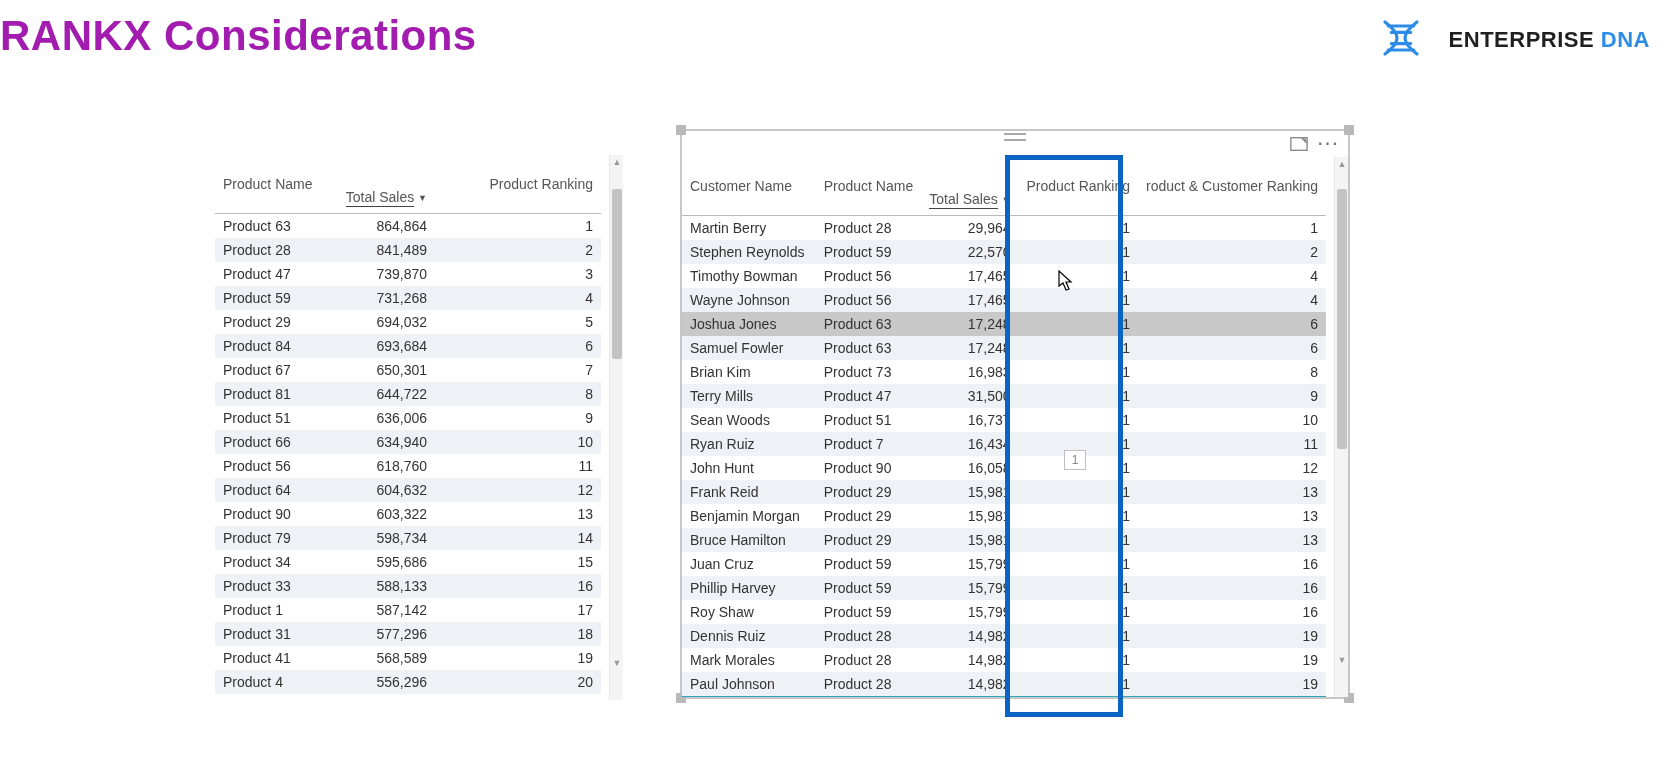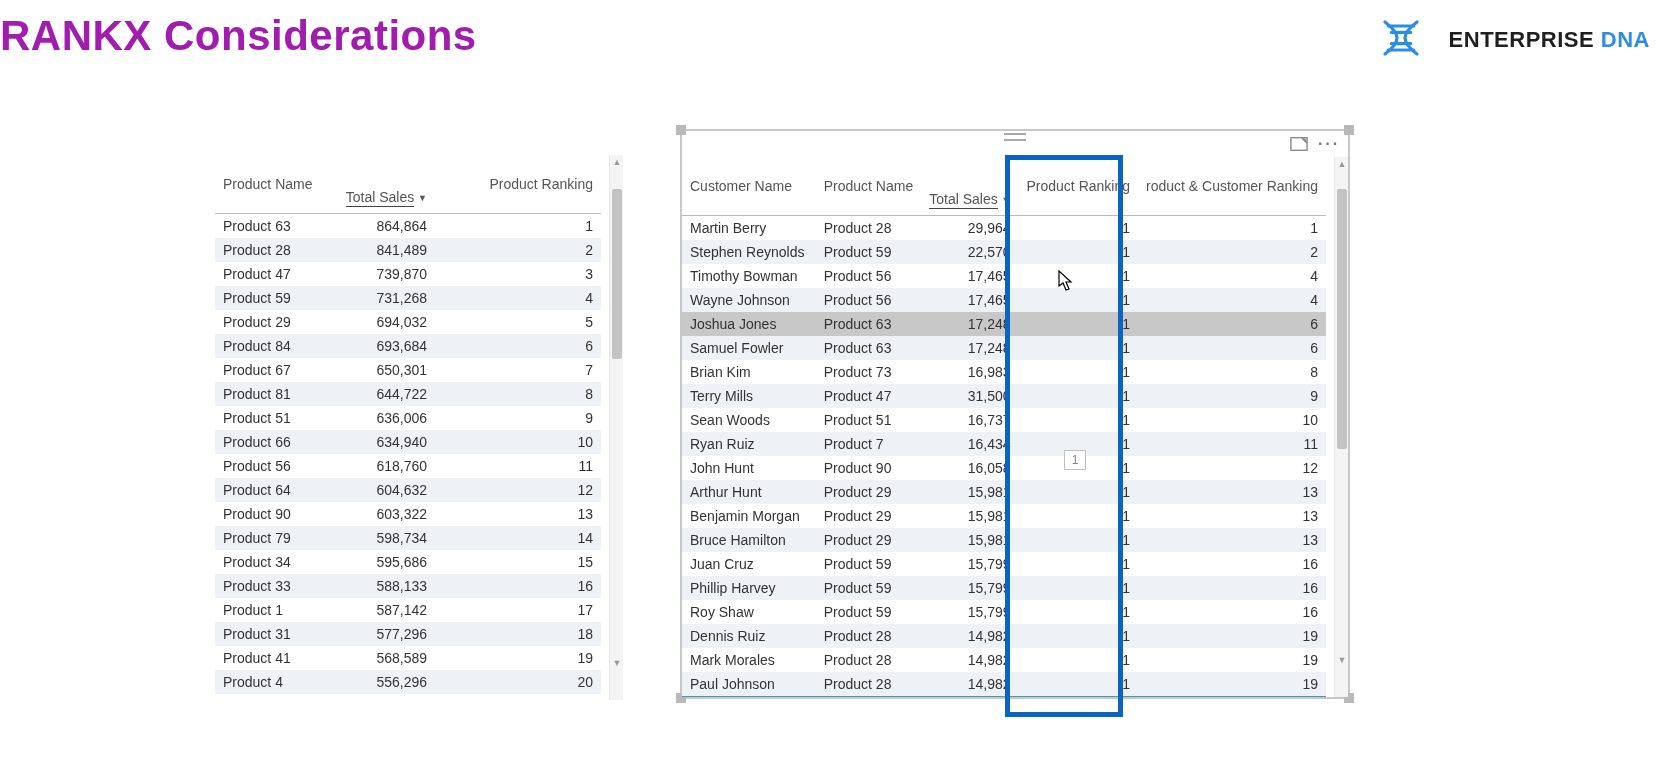--- a/index.html
+++ b/index.html
@@ -461,21 +461,21 @@
               <td class="num">11</td>
             </tr>
             <tr>
               <td>John Hunt</td>
               <td>Product 90</td>
               <td class="num">16,058</td>
               <td class="num">1</td>
               <td class="num">12</td>
             </tr>
             <tr>
-              <td>Arthur Hunt</td>
+              <td>Frank Reid</td>
               <td>Product 29</td>
               <td class="num">15,981</td>
               <td class="num">1</td>
               <td class="num">13</td>
             </tr>
             <tr>
               <td>Benjamin Morgan</td>
               <td>Product 29</td>
               <td class="num">15,981</td>
               <td class="num">1</td>

